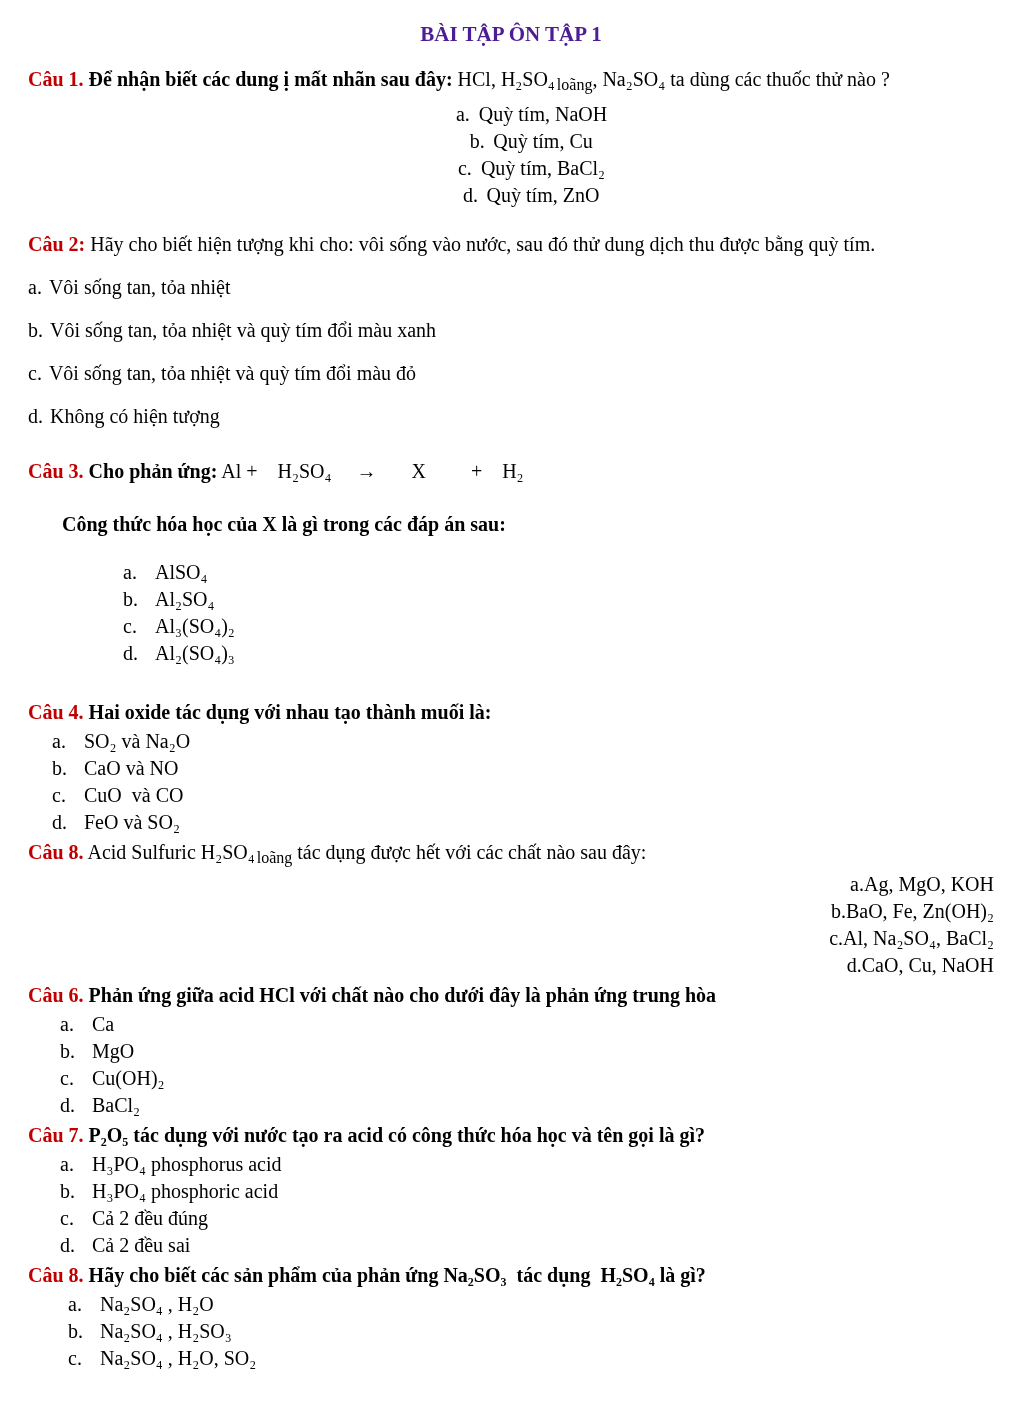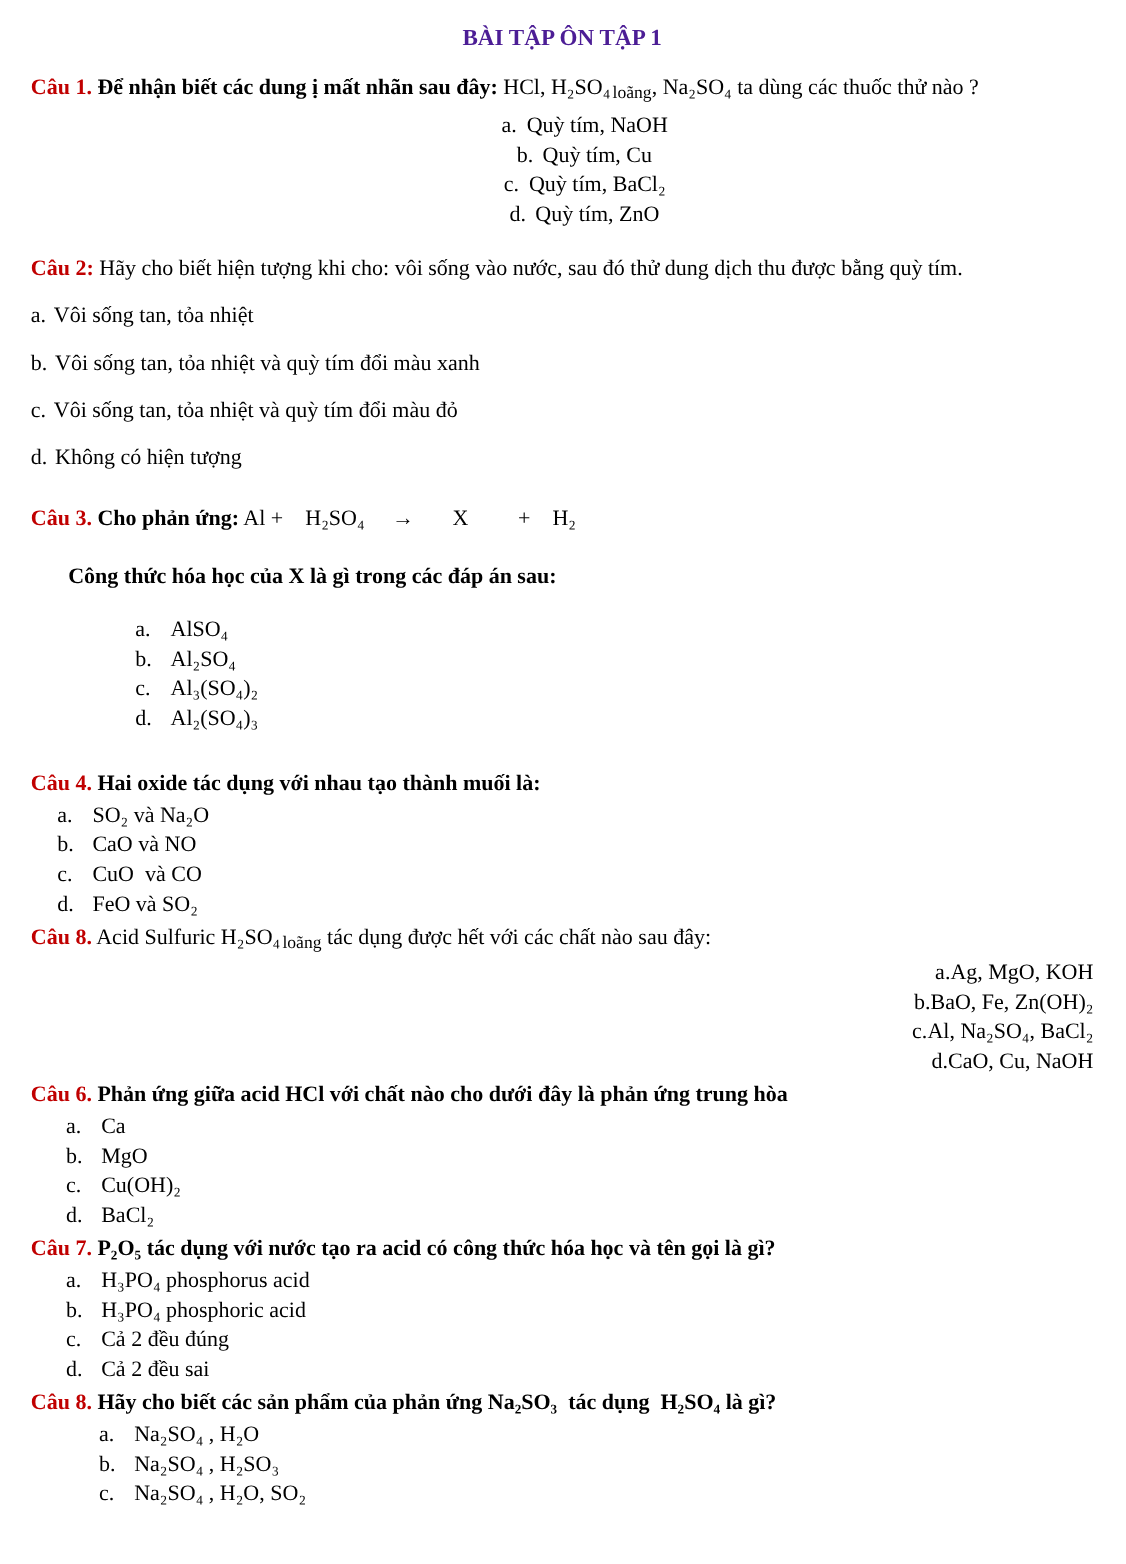--- a/index.html
+++ b/index.html
@@ -27,21 +27,21 @@
   .opt { margin: 0; }
   .opt-key { display: inline-block; min-width: 32px; }
   .opts-q1 { margin-left: 32px; margin-top: 5px; text-align: center; }
   .opts-q2 .opt { margin-top: 16px; }
   .opts-q2 .opt-key { min-width: 0; margin-right: 7px; }
   .opts-q3 { margin-left: 95px; margin-top: 21px; }
   .opts-q4 { margin-left: 24px; margin-top: 2px; }
   .opts-q5 { margin-left: 32px; margin-top: 2px; text-align: right; }
   .opts-q6 { margin-left: 32px; margin-top: 2px; }
   .opts-q7 { margin-left: 32px; margin-top: 2px; }
-  .opts-q8 { margin-left: 62px; margin-top: 2px; }
+  .opts-q8 { margin-left: 40px; margin-top: 2px; }
   .sec-q1 { margin-top: 14px; }
   .sec-q2 { margin-top: 22px; }
   .sec-q3 { margin-top: 28px; }
   .sec-q3 .subhead { margin: 26px 0 0 34px; font-weight: bold; }
   .sec-q4 { margin-top: 32px; font-family: Liberation Serif, serif; }
   .sec-q5 { margin-top: 3px; }
   .sec-q6 { margin-top: 3px; }
   .sec-q7 { margin-top: 3px; }
   .sec-q8 { margin-top: 3px; }
   .reaction { white-space: pre-wrap; }

